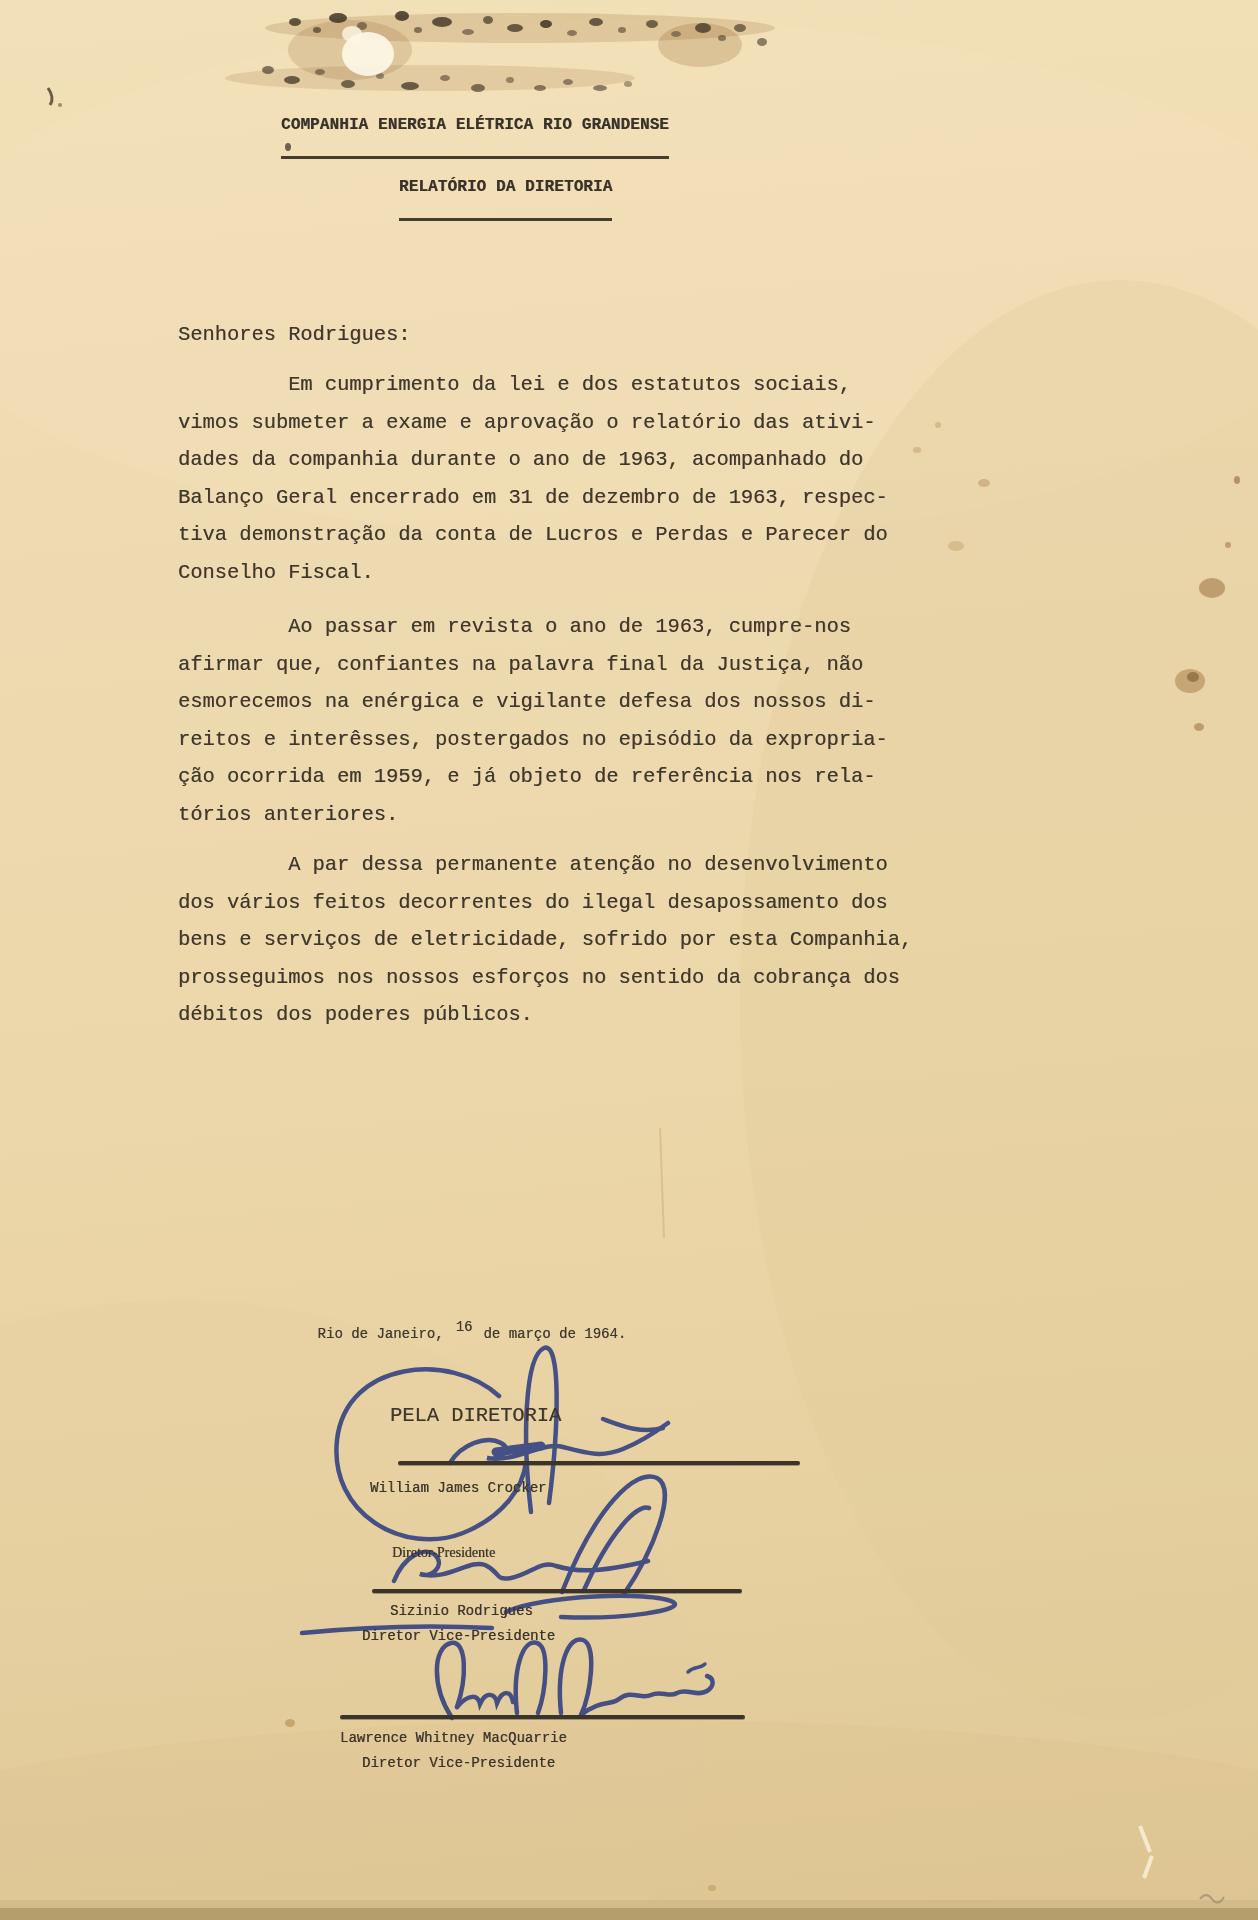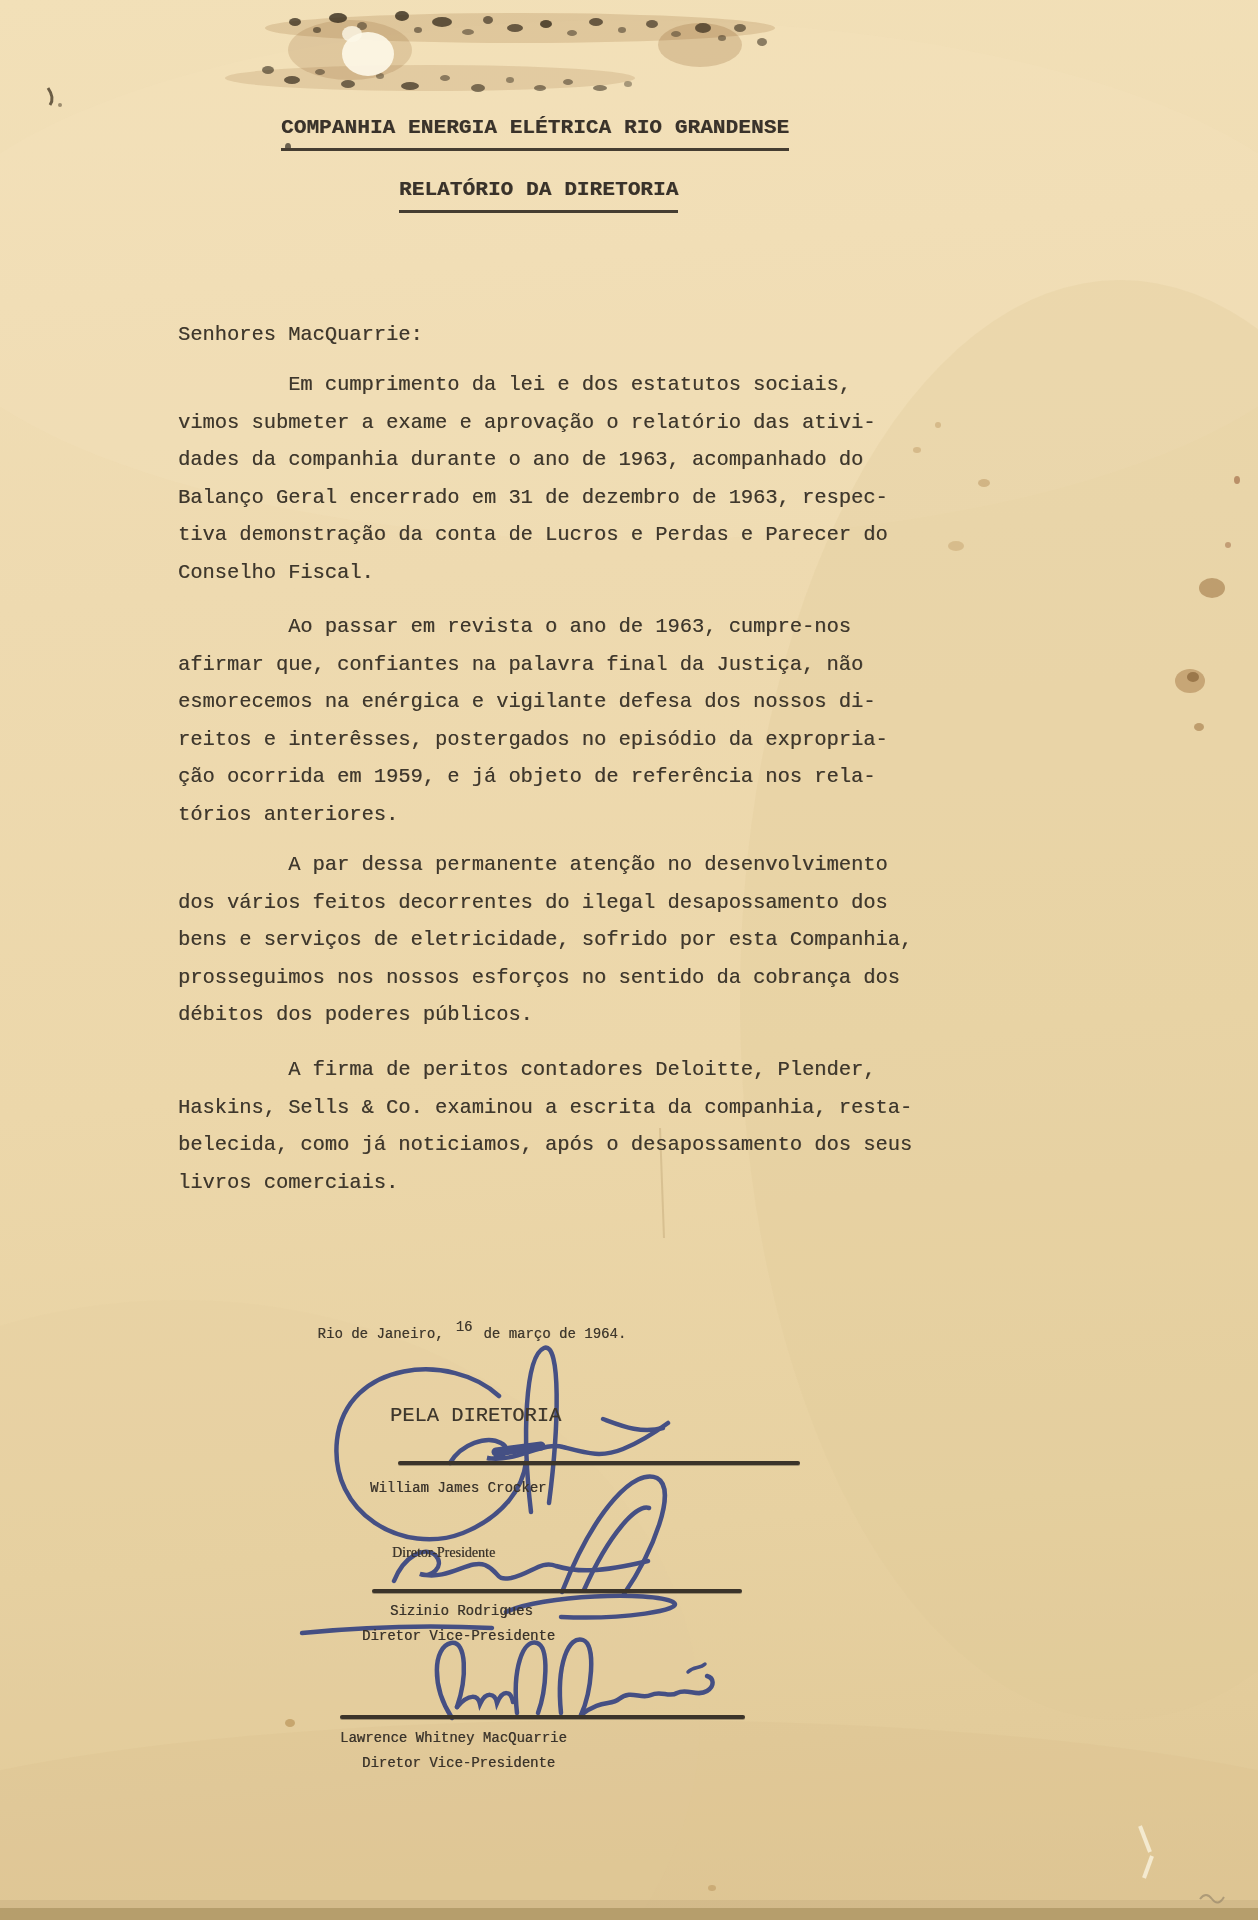--- a/index.html
+++ b/index.html
@@ -15,28 +15,28 @@
   .stains{position:absolute;left:0;top:0;pointer-events:none;}
   .line{
     position:absolute;
     font-size:20.4px;
     white-space:pre;
     color:#3e372c;
     text-shadow:0.4px 0.3px 0.5px rgba(62,55,44,.55);
   }
   .doc-title{
     position:absolute;
-    font-size:21px;
+    font-size:16px;
     font-weight:bold;
     white-space:pre;
     letter-spacing:.1px;
     color:#39322a;
     text-shadow:0.5px 0.4px 0.6px rgba(57,50,42,.6);
     border-bottom:3px solid #453d31;
-    padding-bottom:9px;
+    padding-bottom:22px;
   }
   .para{
     position:absolute;
     margin:0;
     font-family:"Liberation Mono","DejaVu Sans Mono",monospace;
     font-size:20.4px;
     line-height:37.5px;
     white-space:pre;
     color:#3e372c;
     text-shadow:0.4px 0.3px 0.5px rgba(62,55,44,.55);
@@ -159,21 +159,21 @@
       <path d="M 561 1713 C 556 1663 569 1635 583 1640 C 597 1645 591 1693 581 1715"></path>
       <path d="M 581 1715 C 601 1699 611 1706 619 1699 C 631 1689 641 1700 651 1695 C 661 1690 669 1698 677 1693 C 687 1688 697 1697 707 1691 C 715 1686 714 1678 707 1676"></path>
       <path d="M 688 1672 C 694 1666 700 1669 705 1664" stroke-width="3.5"></path>
     </g>
   </svg>
 
   <div class="doc-title" style="left:281px;top:116px;">COMPANHIA ENERGIA ELÉTRICA RIO GRANDENSE</div>
 
   <div class="doc-title" style="left:399px;top:178px;">RELATÓRIO DA DIRETORIA</div>
 
-  <div class="line" style="left:178px;top:323px;">Senhores MacQuarrie:</div>
+  <div class="line" style="left:178px;top:323px;">Senhores Rodrigues:</div>
 
   <pre class="para" style="left:178px;top:366px;">         Em cumprimento da lei e dos estatutos sociais,
 vimos submeter a exame e aprovação o relatório das ativi-
 dades da companhia durante o ano de 1963, acompanhado do
 Balanço Geral encerrado em 31 de dezembro de 1963, respec-
 tiva demonstração da conta de Lucros e Perdas e Parecer do
 Conselho Fiscal.</pre>
 
   <pre class="para" style="left:178px;top:608px;">         Ao passar em revista o ano de 1963, cumpre-nos
 afirmar que, confiantes na palavra final da Justiça, não
@@ -181,24 +181,20 @@
 reitos e interêsses, postergados no episódio da expropria-
 ção ocorrida em 1959, e já objeto de referência nos rela-
 tórios anteriores.</pre>
 
   <pre class="para" style="left:178px;top:846px;">         A par dessa permanente atenção no desenvolvimento
 dos vários feitos decorrentes do ilegal desapossamento dos
 bens e serviços de eletricidade, sofrido por esta Companhia,
 prosseguimos nos nossos esforços no sentido da cobrança dos
 débitos dos poderes públicos.</pre>
 
-  <pre class="para" style="left:178px;top:1051px;">         A firma de peritos contadores Deloitte, Plender,
-Haskins, Sells &amp; Co. examinou a escrita da companhia, resta-
-belecida, como já noticiamos, após o desapossamento dos seus
-livros comerciais.</pre>
 
 
   <div class="dateline">
     <span>Rio de Janeiro,</span><span class="day">16</span><span>de março de 1964.</span>
   </div>
 
   <div class="line" style="left:390px;top:1404px;">PELA DIRETORIA</div>
 
   <div class="sig-line" style="left:398px;top:1461px;width:402px;"></div>
   <div class="sig-name" style="left:370px;top:1472px;">William James Crocker</div>

